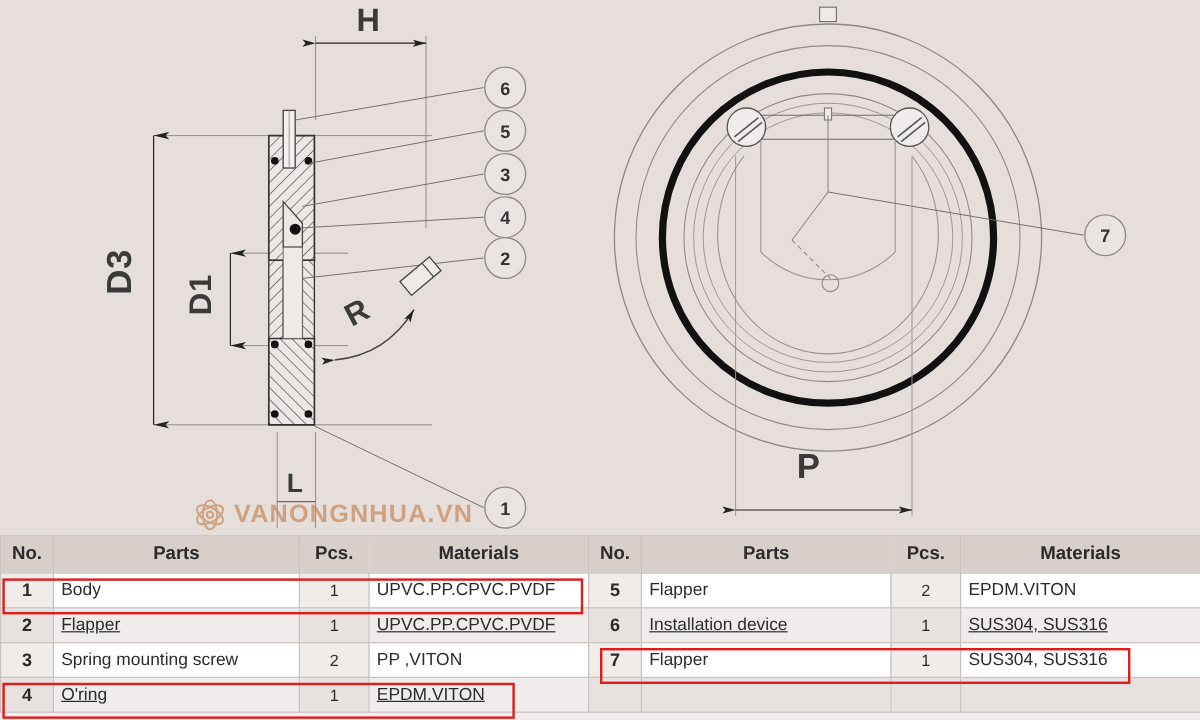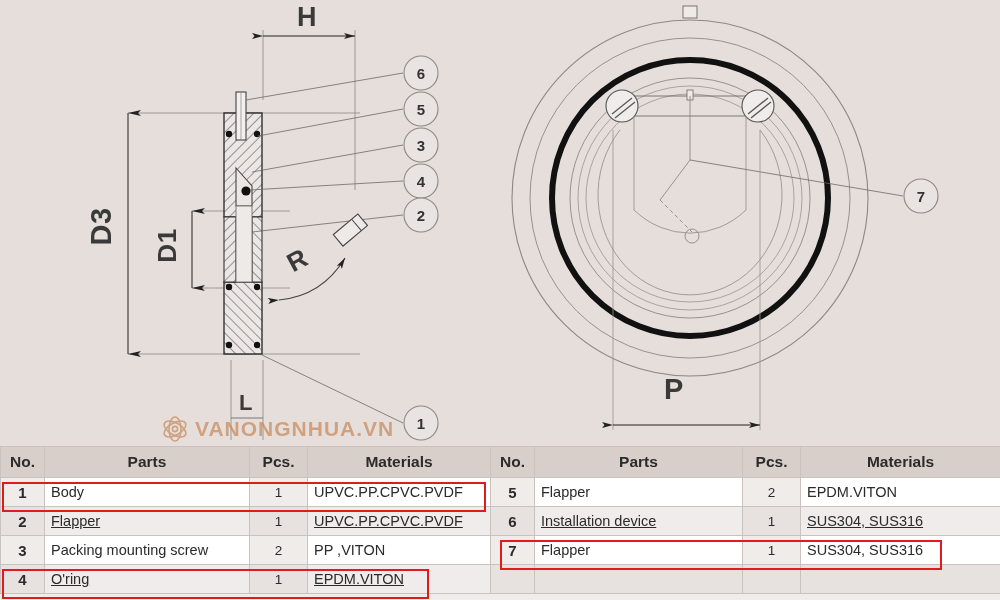--- a/index.html
+++ b/index.html
@@ -372,21 +372,21 @@
           <td class="txt">Flapper</td>
           <td class="pcs">1</td>
           <td class="txt">UPVC.PP.CPVC.PVDF</td>
           <td class="num">6</td>
           <td class="txt">Installation device</td>
           <td class="pcs">1</td>
           <td class="txt">SUS304, SUS316</td>
         </tr>
         <tr>
           <td class="num">3</td>
-          <td class="txt">Packing mounting screw</td>
+          <td class="txt">Spring mounting screw</td>
           <td class="pcs">2</td>
           <td class="txt">PP ,VITON</td>
           <td class="num">7</td>
           <td class="txt">Flapper</td>
           <td class="pcs">1</td>
           <td class="txt">SUS304, SUS316</td>
         </tr>
         <tr class="alt">
           <td class="num">4</td>
           <td class="txt">O'ring</td>

